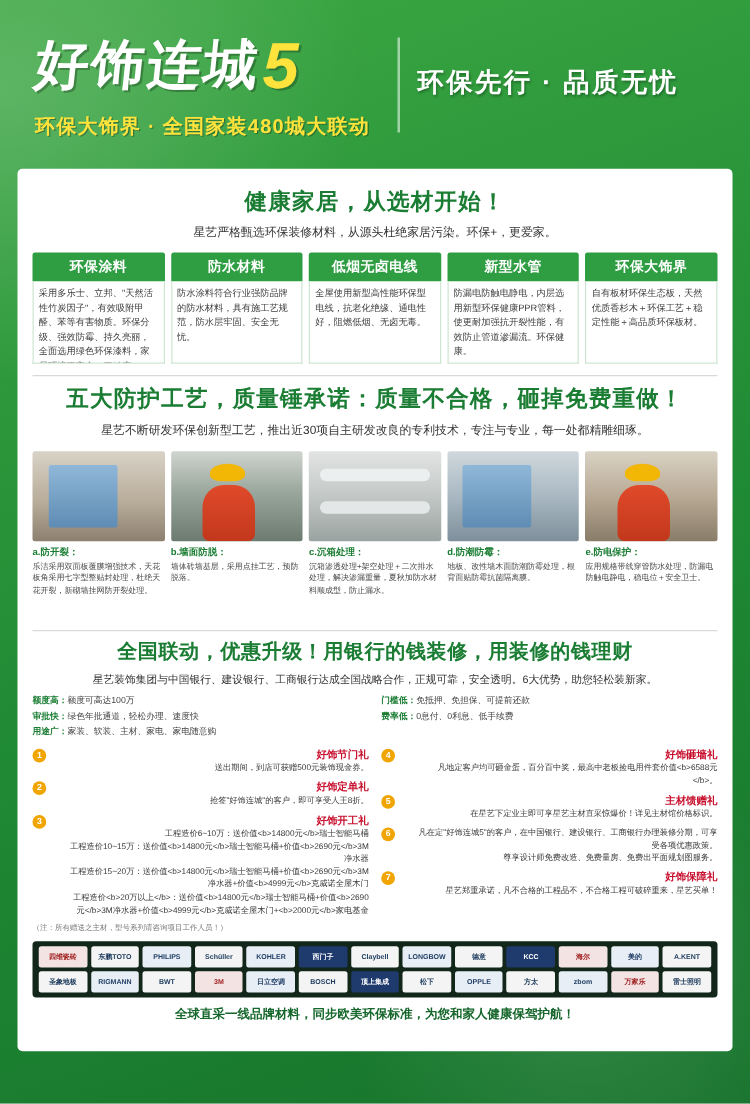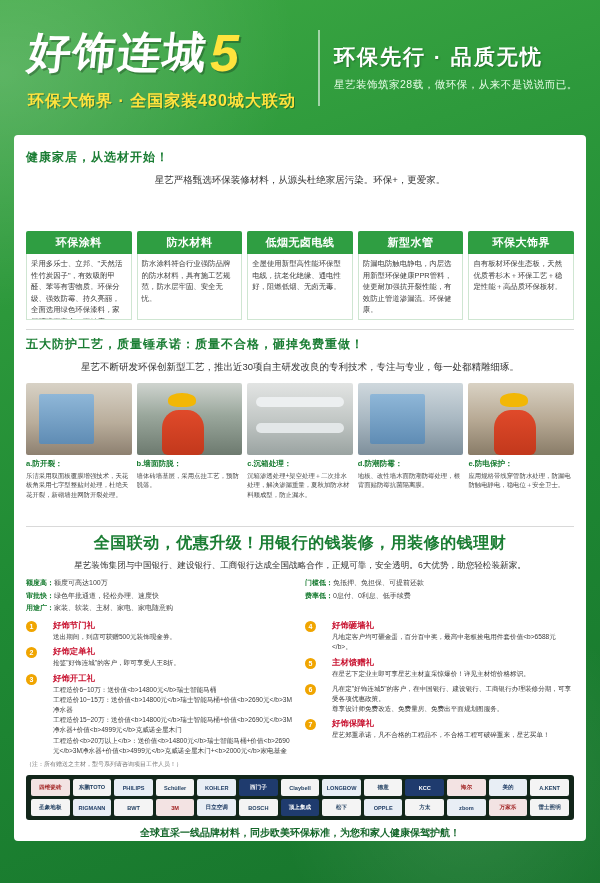--- a/index.html
+++ b/index.html
@@ -92,21 +92,22 @@
     position: relative;
     z-index: 3;
     margin: 0 14px;
     background: #ffffff;
     border-radius: 4px;
     padding: 10px 12px 8px;
     height: 706px;
   }
 
   .sec-title {
-    font-size: 12px;
+    text-align: center;
+    font-size: 18px;
     font-weight: bold;
     color: #1a7d33;
     letter-spacing: 1px;
     margin: 4px 0 7px;
   }
   .sec-sub {
     text-align: center;
     font-size: 9.5px;
     color: #333;
     margin-bottom: 8px;
@@ -118,21 +119,20 @@
   .mat-col { flex: 1; }
   .mat-head {
     background: #2f9e42;
     color: #fff;
     font-size: 11px;
     font-weight: bold;
     text-align: center;
     padding: 4px 0;
     border-radius: 2px 2px 0 0;
     letter-spacing: .5px;
-    margin-top: 36px;
   }
   .mat-body {
     border: 1px solid #cfe6d2;
     border-top: none;
     font-size: 7.4px;
     line-height: 1.55;
     color: #3d3d3d;
     padding: 4px 4px 5px;
     height: 66px;
     overflow: hidden;
@@ -199,21 +199,21 @@
     text-align: center; font-size: 8.6px; color: #333;
     margin: 5px 0 6px; line-height: 1.5;
   }
   .promo-meta { font-size: 7px; color: #444; line-height: 1.75; }
   .promo-meta .k { color: #1a7d33; font-weight: bold; }
   .promo-meta-row { display: flex; gap: 10px; }
   .promo-meta-row > div { flex: 1; }
 
   .gift-wrap { display: flex; gap: 10px; margin-top: 6px; }
   .gift-col { flex: 1; }
-  .gift-item { display: flex; gap: 16px; margin-bottom: 4px; }
+  .gift-item { display: flex; gap: 16px; margin-bottom: 4px; text-align: right; }
   .num {
     flex: 0 0 11px; height: 11px; border-radius: 50%;
     background: #f0a500; color: #fff;
     font-size: 7px; font-weight: bold;
     display: flex; align-items: center; justify-content: center;
     margin-top: 1px;
   }
   .gift-body { flex: 1; }
   .gift-t { font-size: 8.4px; font-weight: bold; color: #c8102e; }
   .gift-d { font-size: 6.6px; color: #3a3a3a; line-height: 1.55; margin-top: 1px; }
@@ -253,21 +253,20 @@
 <div class="poster">
 
   <div class="header">
     <div class="logo-block">
       <span class="logo-main">好饰连城</span><span class="logo-five">5</span>
       <div class="logo-sub">环保大饰界 · 全国家装480城大联动</div>
     </div>
     <div class="divider-v"></div>
     <div class="header-right">
       <div class="hr-line1">环保先行 · 品质无忧</div>
-      <div class="hr-line3">星艺装饰筑家28载，做环保，从来不是说说而已。</div>
     </div>
   </div>
 
   <div class="card">
 
     <div class="sec-title">健康家居，从选材开始！</div>
     <div class="sec-sub">星艺严格甄选环保装修材料，从源头杜绝家居污染。环保+，更爱家。</div>
 
     <div class="mat-row">
       <div class="mat-col">

